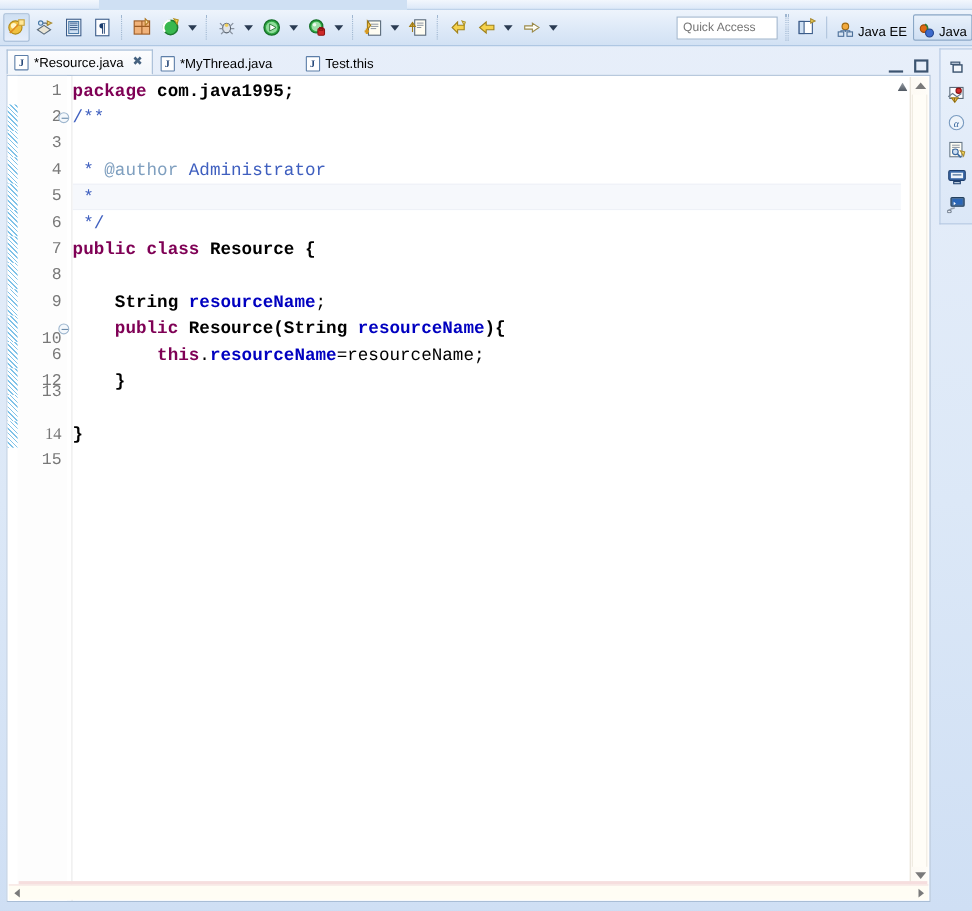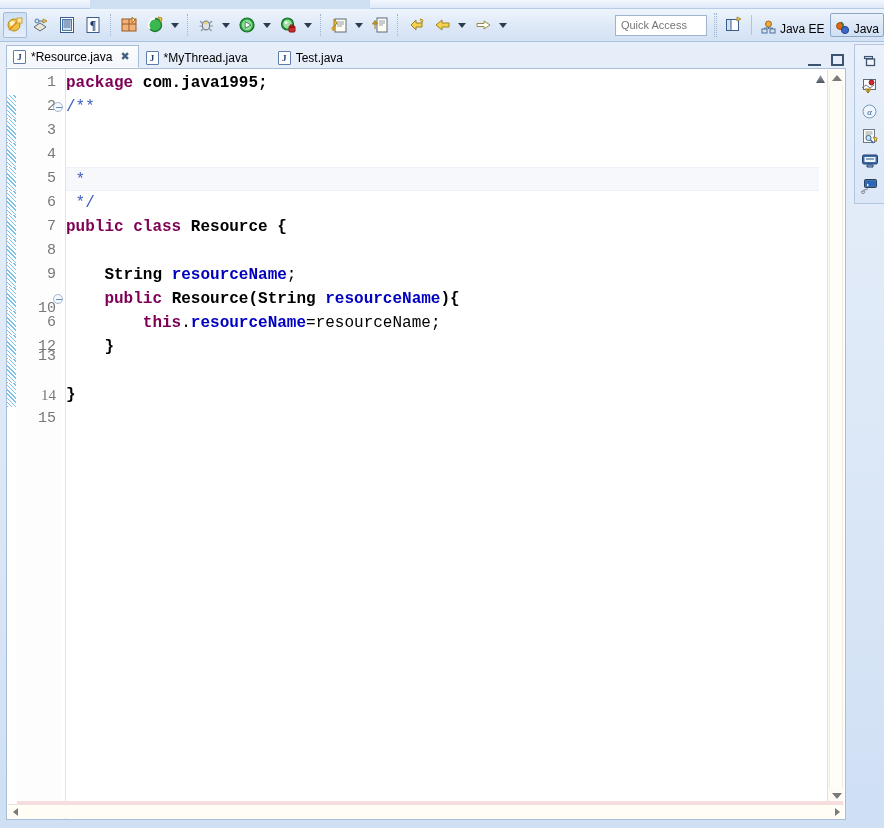--- a/index.html
+++ b/index.html
@@ -497,21 +497,21 @@
         <span class="close-x">✖</span>
       </div>
 
       <div class="etab">
         <span class="jicon">J</span>
         <span>*MyThread.java</span>
       </div>
 
       <div class="etab" style="margin-left:14px;">
         <span class="jicon">J</span>
-        <span>Test.java</span>
+        <span>Test.this</span>
       </div>
 
       <div class="tab-right-btns">
         <div class="minbtn" title="Minimize"></div>
         <div class="maxbtn" title="Maximize"></div>
       </div>
     </div>
 
     <div class="editor-frame">
 
@@ -551,20 +551,21 @@
       </div>
       <div class="foldcol" id="foldcol">
           <div class="foldmark" style="top: 33px;"></div>
           <div class="foldmark" style="top: 225px;"></div>
         </div>
       <div class="gutter-div"></div>
 
       <div class="code" id="code">
           <div class="cline" style="top: 2px;"><span class="kw">package </span><span class="pln">com.java1995;</span></div>
           <div class="cline" style="top: 26px;"><span class="cmt">/**</span></div>
+          <div class="cline" style="top: 74px;"><span class="cmt"> * </span><span class="cmtt">@author</span><span class="cmt"> Administrator</span></div>
           <div class="cline cur" style="top: 98px;"><span class="cmt"> *</span></div>
           <div class="cline" style="top: 122px;"><span class="cmt"> */</span></div>
           <div class="cline" style="top: 146px;"><span class="kw">public class </span><span class="pln">Resource </span><span class="pln">{</span></div>
           <div class="cline" style="top: 170px;">&nbsp;</div>
           <div class="cline" style="top: 194px;"><span class="pln">    String </span><span class="fld">resourceName</span><span class="plnn">;</span></div>
           <div class="cline" style="top: 218px;"><span class="pln">    </span><span class="kw">public </span><span class="pln">Resource(String </span><span class="fld">resourceName</span><span class="pln">)</span><span class="pln">{</span></div>
           <div class="cline" style="top: 242px;"><span class="pln">        </span><span class="kw">this</span><span class="plnn">.</span><span class="fld">resourceName</span><span class="plnn">=</span><span class="plnn">resourceName</span><span class="plnn">;</span></div>
           <div class="cline" style="top: 266px;"><span class="pln">    }</span></div>
           <div class="cline" style="top: 290px;">&nbsp;</div>
           <div class="cline" style="top: 314px;"><span class="pln">}</span></div>

